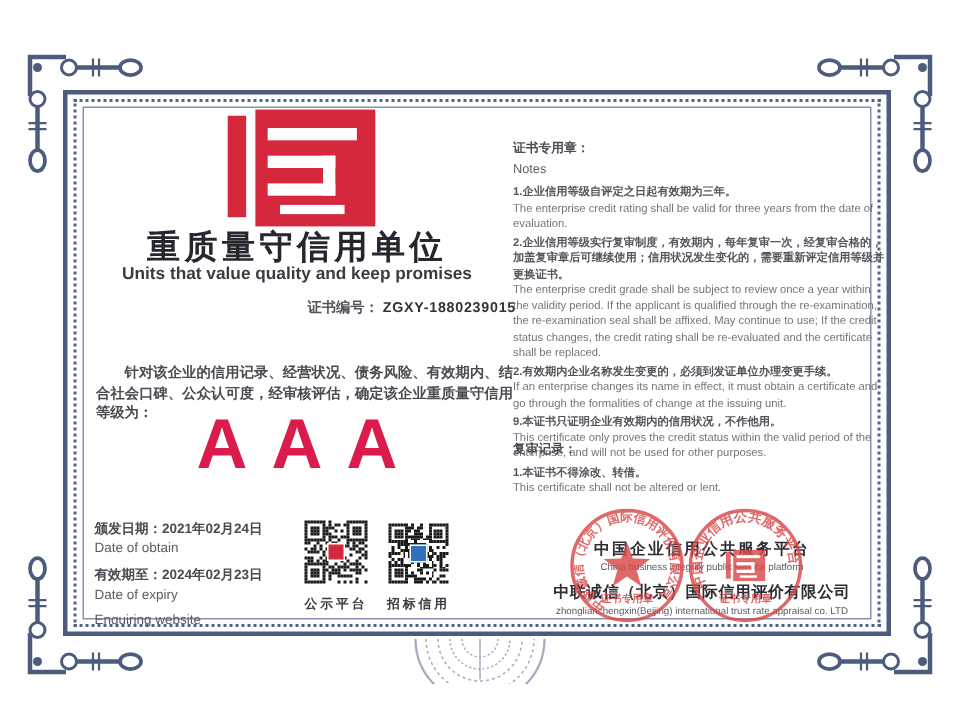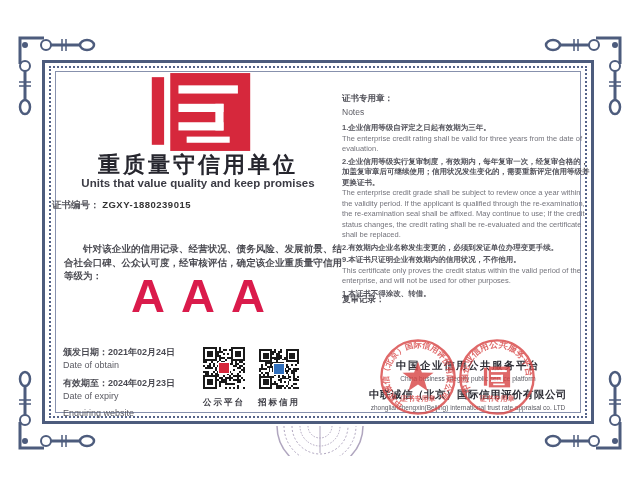--- a/index.html
+++ b/index.html
@@ -12,21 +12,21 @@
   .frame-dots{left:49px;top:66px;width:538px;height:352px;border:2px dotted #55648a;box-sizing:border-box;}
   .frame-inner{left:55px;top:71px;width:526px;height:342px;border:1px solid #8791ad;box-sizing:border-box;}
   .corner{width:86px;height:86px;}
   .corner.tr{transform:scaleX(-1);} .corner.bl{transform:scaleY(-1);} .corner.br{transform:scale(-1,-1);}
 
   
   .logo{left:147px;top:71px;width:108px;height:82px;color:#d6283c;}
   .title{left:52px;top:150px;width:292px;text-align:center;font-size:22px;font-weight:bold;
          letter-spacing:3px;color:#26262e;}
   .subtitle{left:52px;top:177px;width:292px;text-align:center;font-size:11.5px;font-weight:bold;color:#3b3b44;}
-  .certno{left:52px;top:199px;width:292px;text-align:left;font-size:9.5px;color:#44444c;}
+  .certno{left:52px;top:199px;width:292px;text-align:right;font-size:9.5px;color:#44444c;}
   .certno .lbl{font-weight:bold;color:#55555d;}
   .certno .val{font-weight:bold;color:#333;letter-spacing:.5px;}
   .company{left:52px;top:218px;width:292px;text-align:center;font-size:15px;font-weight:bold;
            color:#2b2b33;letter-spacing:1px;}
   .body-par{left:64px;top:242px;width:278px;font-size:9.5px;font-weight:bold;color:#4b4b52;
             line-height:13.5px;text-align:justify;text-indent:2em;}
   .rating{left:52px;top:268px;width:292px;text-align:center;font-size:47px;font-weight:bold;
           color:#da1b4b;letter-spacing:16px;text-indent:16px;}
 
   .dates{left:63px;top:346px;width:140px;}
@@ -128,21 +128,21 @@
 
   <svg class="abs logo" viewBox="0 0 100 80">
       <use href="#glyph"></use>
     </svg>
   <div class="abs title">重质量守信用单位</div>
   <div class="abs subtitle">Units that value quality and keep promises</div>
   <div class="abs certno">
     <span class="lbl">证书编号：</span>
     <span class="val">ZGXY-1880239015</span>
   </div>
-  <div class="abs body-par">针对该企业的信用记录、经营状况、债务风险、发展前景、结合社会口碑、公众认可度，经审核评估，确定该企业重质量守信用等级为：</div>
+  <div class="abs body-par">针对该企业的信用记录、经营状况、债务风险、有效期内、结合社会口碑、公众认可度，经审核评估，确定该企业重质量守信用等级为：</div>
   <div class="abs rating">AAA</div>
 
   <div class="abs dates">
     <div class="d-entry">
       <div class="d-zh"><span>颁发日期：</span><span>2021年02月24日</span></div>
       <div class="d-en">Date of obtain</div>
     </div>
     <div class="d-entry">
       <div class="d-zh"><span>有效期至：</span><span>2024年02月23日</span></div>
       <div class="d-en">Date of expiry</div>
@@ -1049,27 +1049,29 @@
     <div class="note">
       <span class="n-zh">1.企业信用等级自评定之日起有效期为三年。</span>
       <span class="n-en">The enterprise credit rating shall be valid for three years from the date of evaluation.</span>
     </div>
     <div class="note">
       <span class="n-zh">2.企业信用等级实行复审制度，有效期内，每年复审一次，经复审合格的，加盖复审章后可继续使用；信用状况发生变化的，需要重新评定信用等级并更换证书。</span>
       <span class="n-en">The enterprise credit grade shall be subject to review once a year within the validity period. If the applicant is qualified through the re-examination, the re-examination seal shall be affixed. May continue to use; If the credit status changes, the credit rating shall be re-evaluated and the certificate shall be replaced.</span>
     </div>
     <div class="note">
       <span class="n-zh">2.有效期内企业名称发生变更的，必须到发证单位办理变更手续。</span>
+      <span class="n-en">If an enterprise changes its name in effect, it must obtain a certificate and go through the formalities of change at the issuing unit.</span>
     </div>
     <div class="note">
       <span class="n-zh">9.本证书只证明企业有效期内的信用状况，不作他用。</span>
       <span class="n-en">This certificate only proves the credit status within the valid period of the enterprise, and will not be used for other purposes.</span>
     </div>
     <div class="note">
       <span class="n-zh">1.本证书不得涂改、转借。</span>
+      <span class="n-en">This certificate shall not be altered or lent.</span>
     </div>
   </div>
 
   <div class="abs review">
     <div class="r-zh">复审记录：</div>
   </div>
 
   <div class="abs issuer">
     <div class="org1">中国企业信用公共服务平台</div>
     <div class="org1en">China business integrity public service platform</div>

